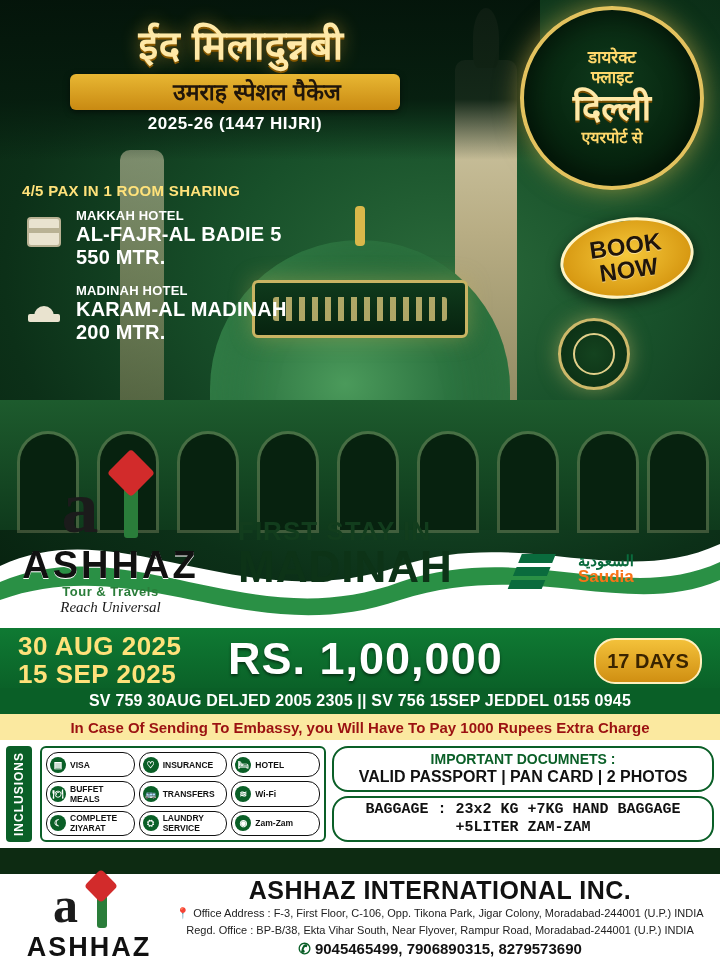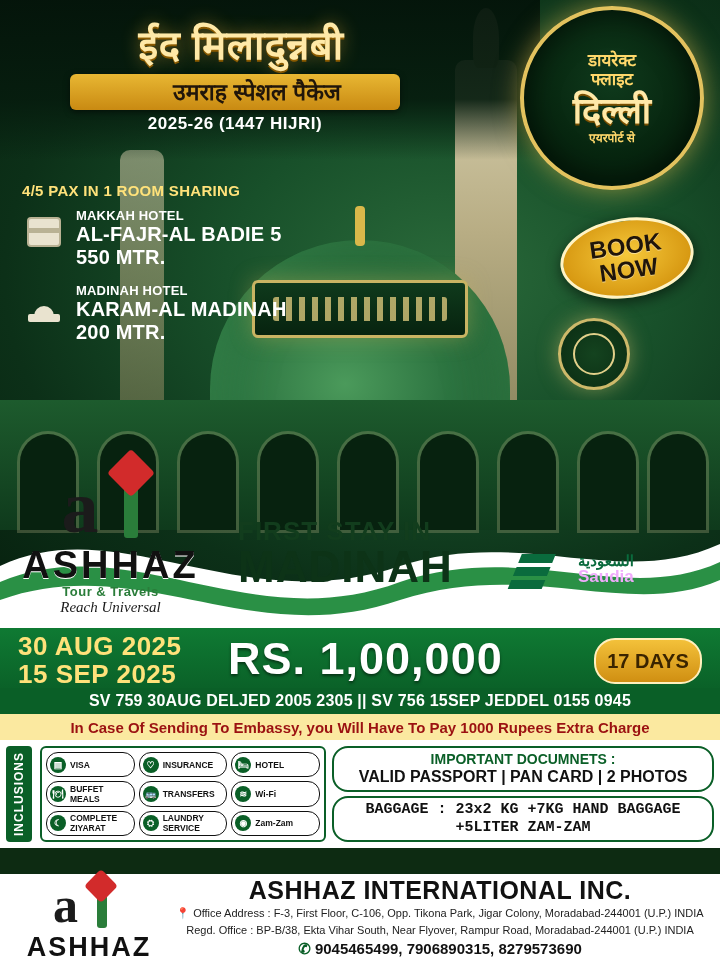--- a/index.html
+++ b/index.html
@@ -113,21 +113,21 @@
     background:radial-gradient(circle at 50% 40%,#0f3a1c 0%,#05200c 70%);
     border:4px solid #e3c martin;
     border:4px solid #e3c25e;
     box-shadow:0 0 26px rgba(230,190,80,.55), inset 0 0 30px rgba(0,0,0,.6);
     display:flex;flex-direction:column;align-items:center;justify-content:center;
     text-align:center;padding:6px;box-sizing:border-box;
   }
   .delhi-badge .l1{font-size:17px;font-weight:bold;color:#ffd86b;line-height:1.15;}
   .delhi-badge .l2{font-size:36px;font-weight:bold;color:#ffe9a8;line-height:1.05;margin:2px 0;
     text-shadow:0 2px 0 #7a4f00;}
-  .delhi-badge .l3{font-size:12px;font-weight:bold;color:#ffd86b;line-height:1.15;}
+  .delhi-badge .l3{font-size:16px;font-weight:bold;color:#ffd86b;line-height:1.15;}
 
   
   .book-now{
     position:absolute;right:26px;top:218px;width:128px;height:74px;
     background:radial-gradient(ellipse at 50% 45%,#f6c93b 0%,#d89a13 70%,#a96f06 100%);
     border:3px solid #fff3c4;border-radius:50%;
     display:flex;align-items:center;justify-content:center;
     transform:rotate(-8deg);
     box-shadow:0 4px 14px rgba(0,0,0,.55);
   }
@@ -205,21 +205,21 @@
     position:absolute;left:520px;top:10px;display:flex;align-items:center;gap:12px;
   }
   .saudia-mark{
     width:46px;height:40px;position:relative;
   }
   .saudia-mark:before{
     content:"";position:absolute;left:0;top:4px;width:34px;height:9px;background:#0a6b3d;
     transform:skewX(-22deg);box-shadow:0 13px 0 #0a6b3d, 0 26px 0 #0a6b3d;
   }
   .saudia-txt .ar{font-size:15px;color:#0a6b3d;font-weight:bold;line-height:1;}
-  .saudia-txt .en{font-size:17px;color:#f0abfc;font-weight:bold;line-height:1.1;}
+  .saudia-txt .en{font-size:17px;color:#f97316;font-weight:bold;line-height:1.1;}
 
   
   .price-strip{
     position:absolute;left:0;top:628px;width:720px;height:66px;
     background:linear-gradient(180deg,#0f7a33 0%,#0a5f27 100%);
   }
   .dates{
     position:absolute;left:18px;top:4px;color:#ffe27a;font-size:26px;font-weight:bold;
     line-height:1.08;letter-spacing:.5px;
   }

